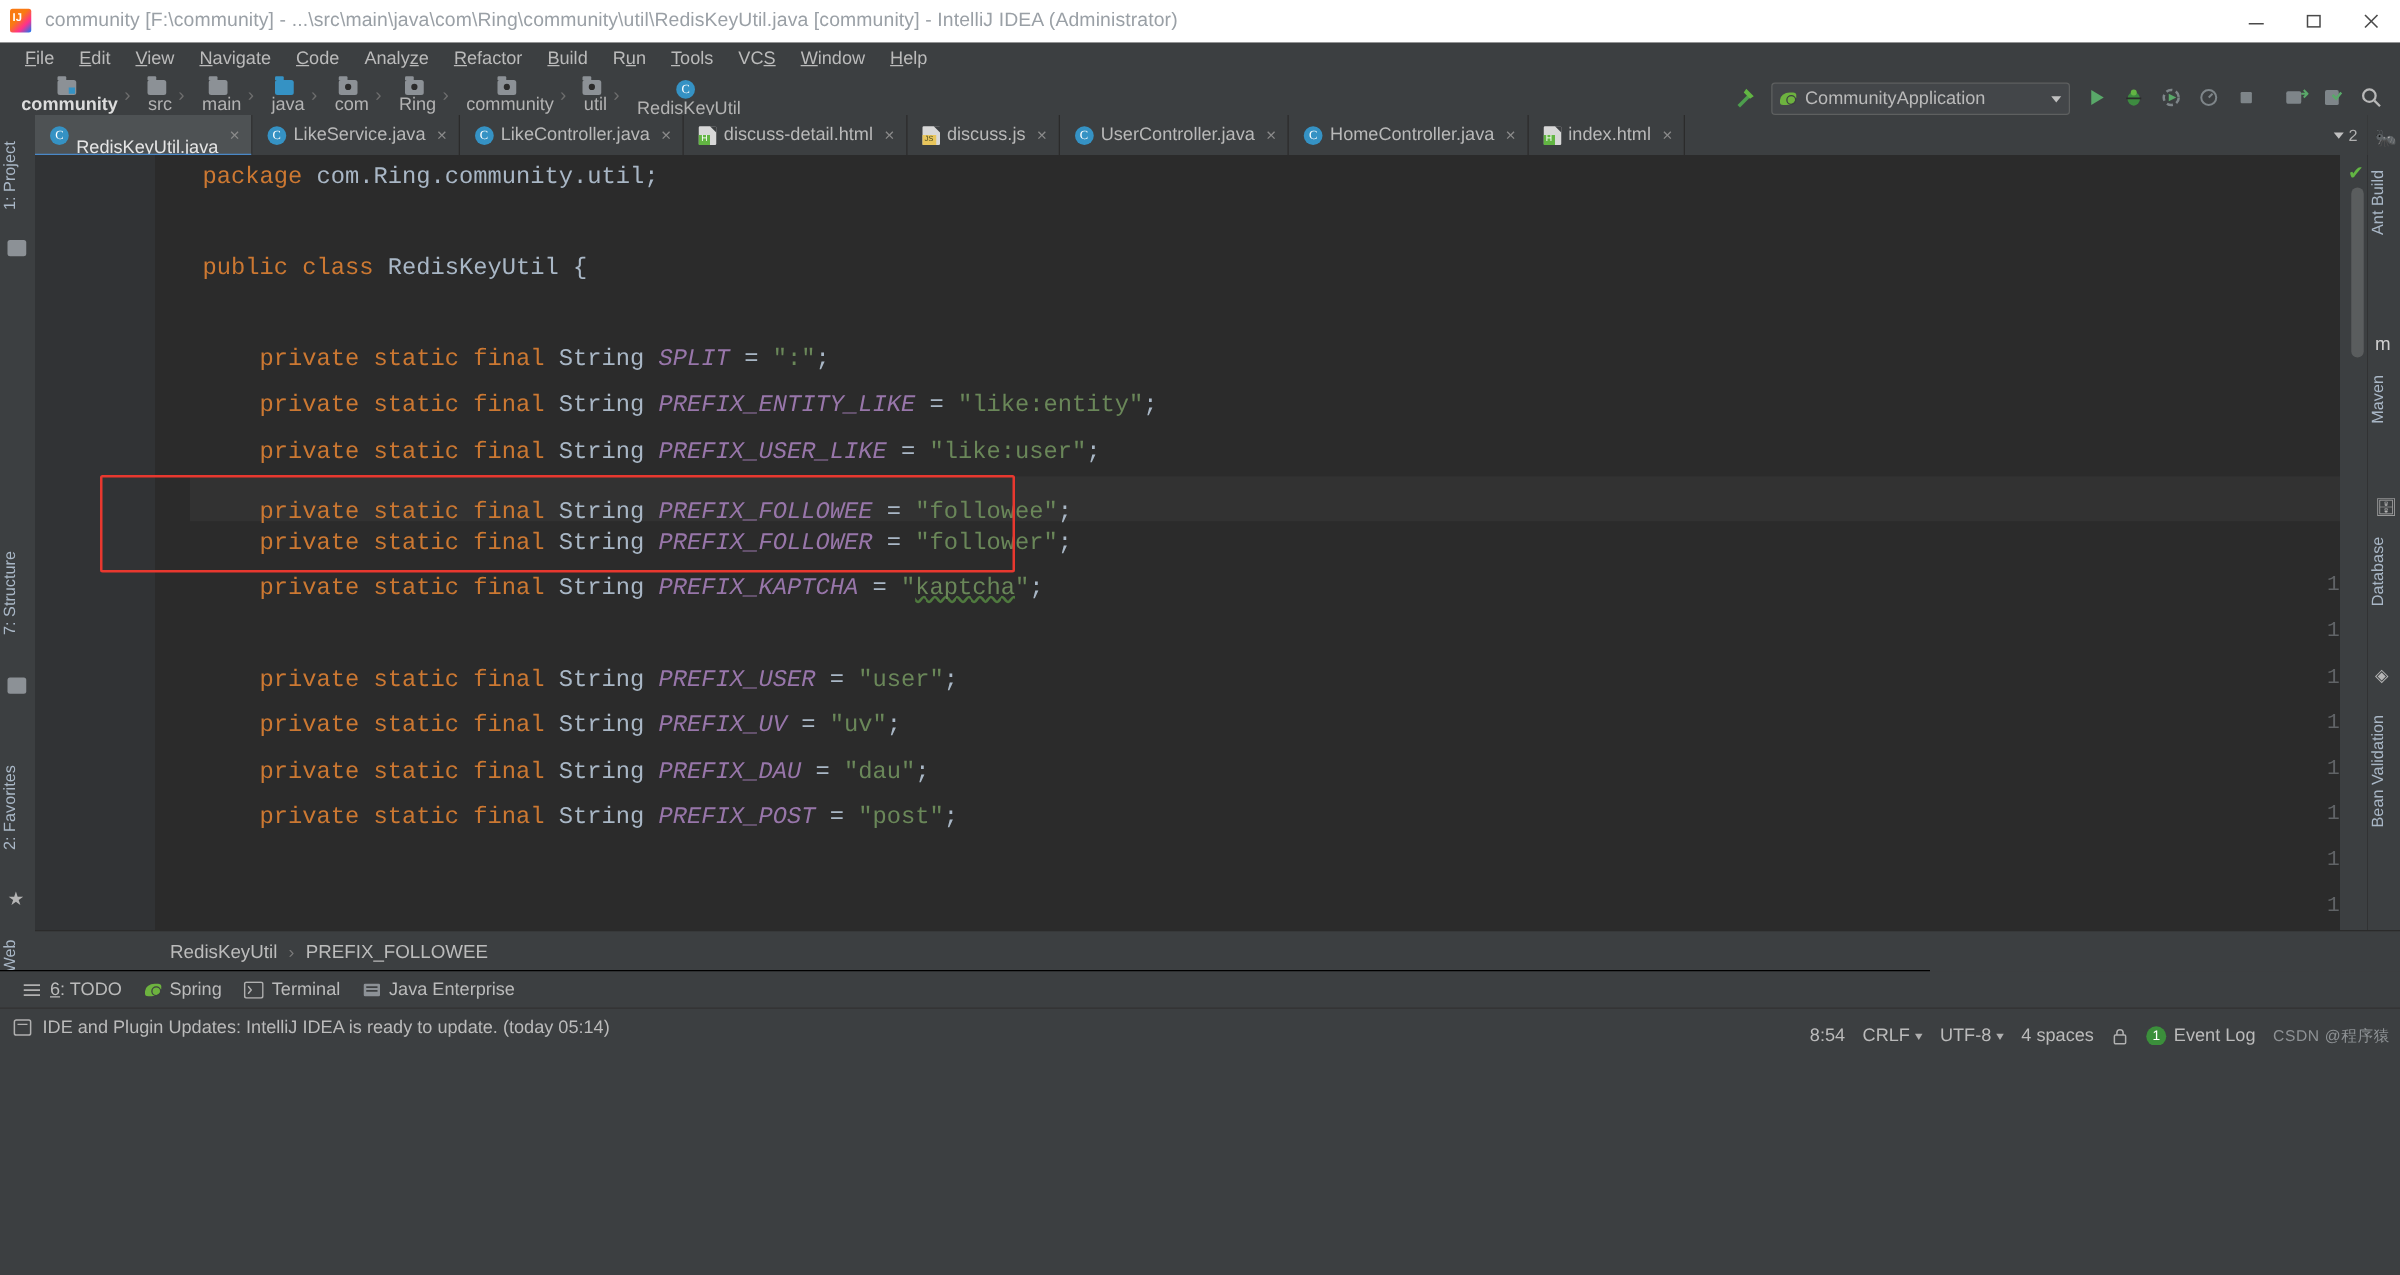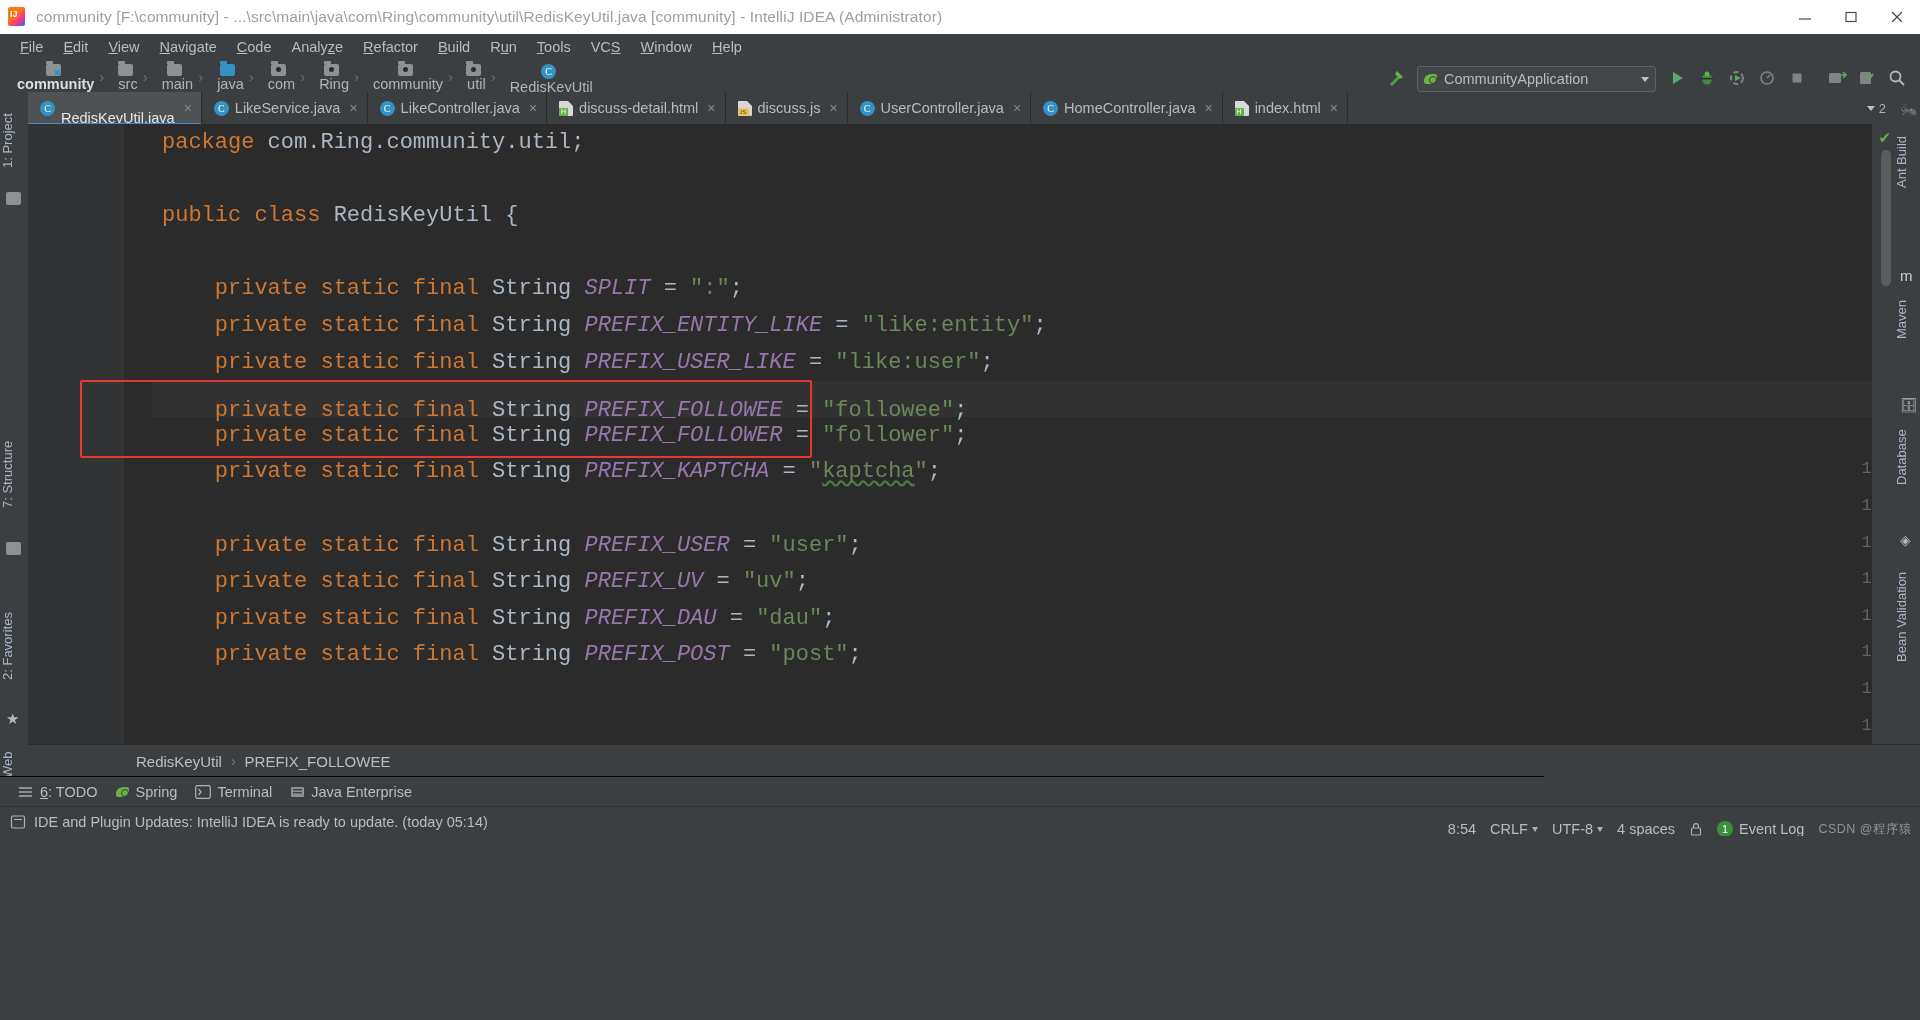--- a/index.html
+++ b/index.html
@@ -167,21 +167,21 @@
   }
   .gutter-icons{position:absolute;left:96px;top:0;width:28px;height:620px;background:#2b2b2b;}
   .lnum{
     position:absolute;right:12px;color:#606366;font-size:17px;
     font-family:"Liberation Mono","DejaVu Sans Mono",monospace;text-align:right;
   }
   .lnum.cur{color:#a4a3a3;}
   .codearea{
     position:absolute;left:124px;top:0;right:0;height:474px;
     font-family:"Liberation Mono","DejaVu Sans Mono",monospace;
-    font-size:22px;
+    font-size:19px;
   }
   .cline{position:absolute;left:10px;white-space:pre;}
   .cur-line-bg{position:absolute;left:124px;right:22px;height:36px;background:#323232;}
   .kw{color:#cc7832;}
   .cls{color:#a9b7c6;}
   .fld{color:#9876aa;font-style:italic;}
   .str{color:#6a8759;}
   .pln{color:#a9b7c6;}
   .typo{text-decoration:underline wavy #4f7a3e;text-decoration-skip-ink:none;}
 

